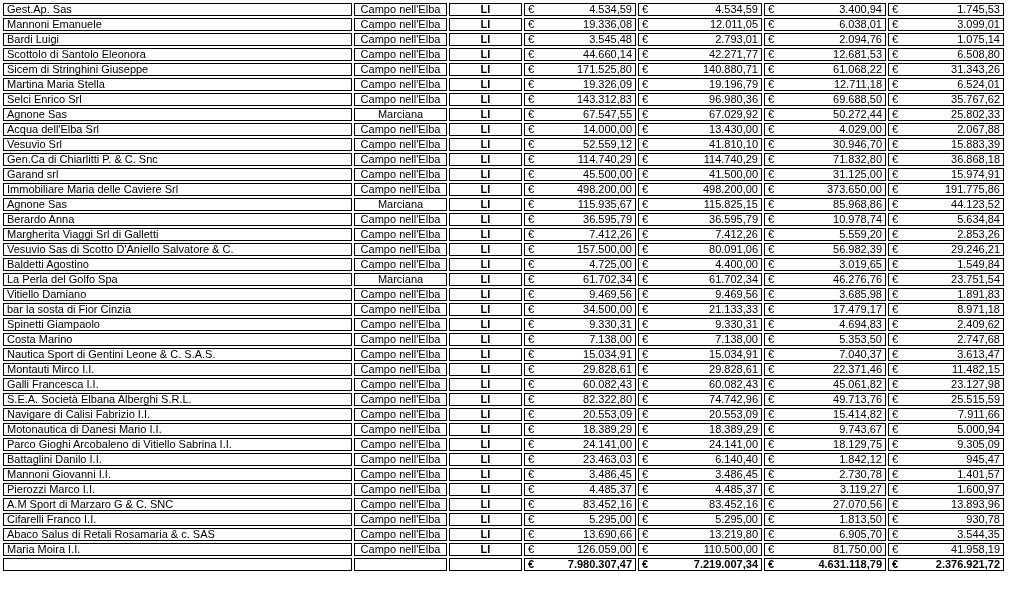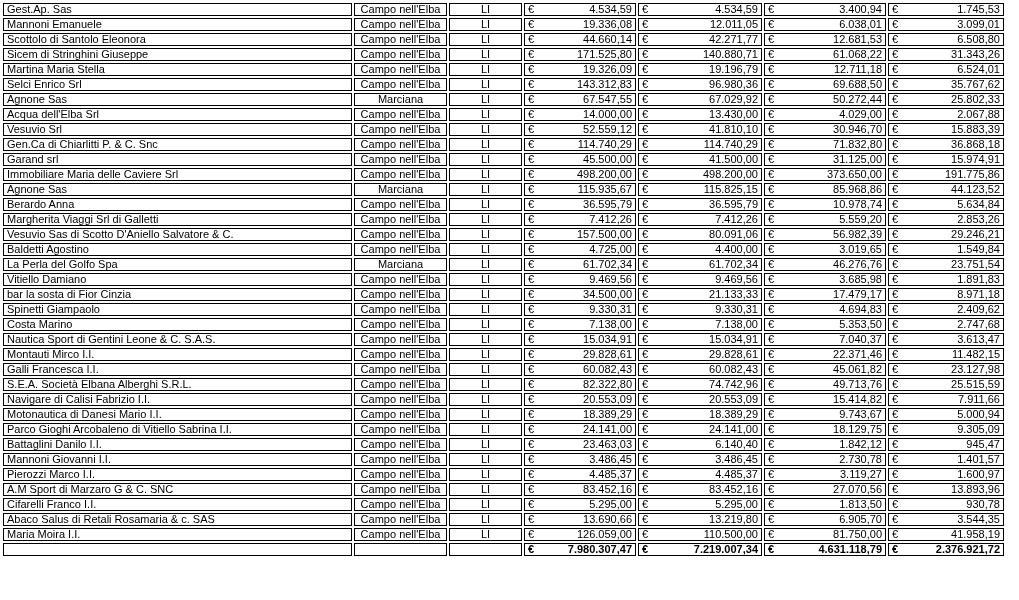--- a/index.html
+++ b/index.html
@@ -26,21 +26,21 @@
     font-size: 11px;
     line-height: 11px;
     height: 10.8px;
     padding: 0 3px;
     white-space: nowrap;
     overflow: hidden;
     vertical-align: middle;
   }
   td.c-name { text-align: left; margin-left: 19px; }
   td.c-com  { text-align: center; }
-  td.c-prov { text-align: center; }
+  td.c-prov { text-align: center; font-weight: bold; }
   td.money .cur { float: left; }
   td.money .val { float: right; }
   tr.total td { font-weight: bold; }
 </style>
 </head>
 <body>
 
 <div class="sheet">
   <table class="grid">
     <colgroup>
@@ -90,20 +90,41 @@
     <td class="money">
             <span class="cur">€</span>
             <span class="val">6.038,01</span>
           </td>
     <td class="money">
             <span class="cur">€</span>
             <span class="val">3.099,01</span>
           </td>
   </tr>
 
+  <tr>
+    <td class="c-name">Bardi Luigi</td>
+    <td class="c-com">Campo nell'Elba</td>
+    <td class="c-prov">LI</td>
+    <td class="money">
+            <span class="cur">€</span>
+            <span class="val">3.545,48</span>
+          </td>
+    <td class="money">
+            <span class="cur">€</span>
+            <span class="val">2.793,01</span>
+          </td>
+    <td class="money">
+            <span class="cur">€</span>
+            <span class="val">2.094,76</span>
+          </td>
+    <td class="money">
+            <span class="cur">€</span>
+            <span class="val">1.075,14</span>
+          </td>
+  </tr>
 
   <tr>
     <td class="c-name">Scottolo di Santolo Eleonora</td>
     <td class="c-com">Campo nell'Elba</td>
     <td class="c-prov">LI</td>
     <td class="money">
             <span class="cur">€</span>
             <span class="val">44.660,14</span>
           </td>
     <td class="money">

